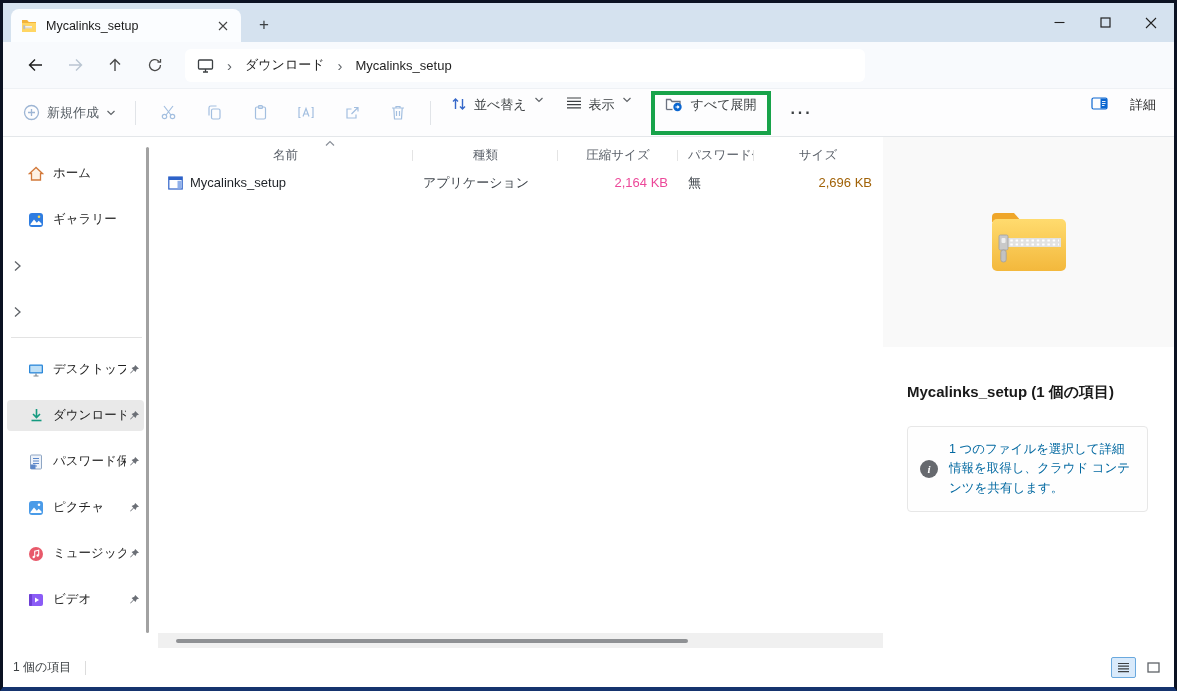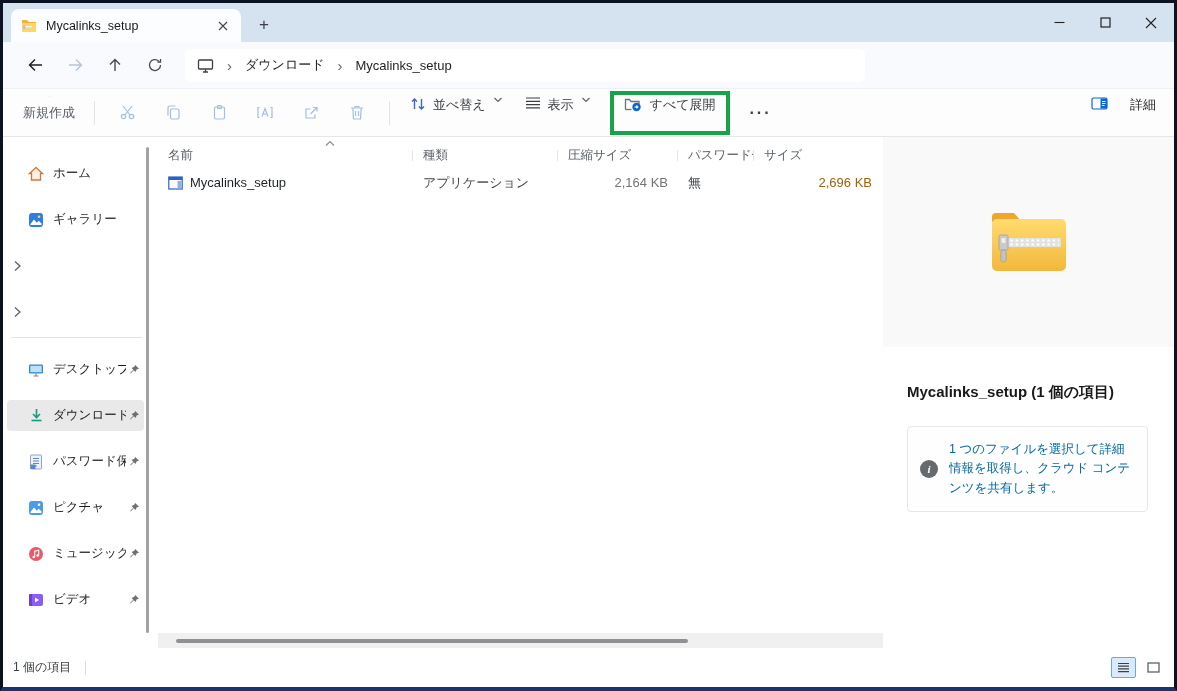--- a/index.html
+++ b/index.html
@@ -20,21 +20,21 @@
   .nav-btn{width:40px;height:34px;display:flex;align-items:center;justify-content:center;border-radius:4px;flex:none;}
   .address{width:680px;height:33px;background:#ffffff;border-radius:6px;display:flex;align-items:center;
     padding:0 12px;gap:9px;margin-left:10px;box-sizing:border-box;flex:none;}
   .crumb{font-size:13px;color:#1f1f1f;white-space:nowrap;}
   .crumb-sep{font-size:15px;color:#5f6368;padding:0 4px;}
   .search{height:33px;flex:1;margin-left:14px;background:#ffffff;border-radius:6px;display:flex;align-items:center;
     padding:0 10px 0 14px;box-sizing:border-box;}
   .search-ph{color:#777d85;font-size:13px;flex:1;white-space:nowrap;overflow:hidden;}
   
   .toolbar{height:47px;background:#fdfdfe;border-bottom:1px solid #e4e7ea;display:flex;align-items:center;padding:0 10px;flex:none;}
-  .tb-new{display:flex;gap:7px;align-items:center;font-size:13px;color:#555c63;padding:0 10px;height:34px;flex-direction:column;}
+  .tb-new{display:flex;gap:7px;align-items:center;font-size:13px;color:#555c63;padding:0 10px;height:34px;}
   .tb-sep{width:1px;height:24px;background:#e1e4e8;margin:0 9px;flex:none;}
   .tb-ic{width:46px;height:34px;display:flex;align-items:center;justify-content:center;}
   .tb-text-btn{display:flex;align-items:flex-start;gap:7px;padding:0 11px;height:34px;font-size:13px;color:#3c4043;white-space:nowrap;}
   .extract-box{border:4px solid #18a34a;display:flex;align-items:center;margin:0 8px;padding:1px 2px;}
   .more{padding:0 12px;font-size:16px;letter-spacing:2px;color:#3c4043;font-weight:700;}
   .tb-details{margin-left:auto;display:flex;align-items:flex-start;gap:22px;font-size:13px;color:#1f1f1f;padding:0 8px;height:34px;}
   
   .bodyrow{flex:1;display:flex;min-height:0;background:#fff;}
   
   .sidebar{width:155px;flex:none;position:relative;padding-top:6px;box-sizing:border-box;overflow:hidden;}
@@ -43,21 +43,21 @@
   .sb-chev{width:20px;display:flex;align-items:center;justify-content:center;flex:none;}
   .sb-ico{width:18px;display:flex;align-items:center;justify-content:center;flex:none;margin-right:8px;}
   .sb-label{flex:1;white-space:nowrap;overflow:hidden;}
   .sb-pin{width:16px;display:flex;align-items:center;justify-content:center;margin-right:2px;flex:none;}
   .sb-div{height:1px;background:#e3e3e3;margin:10px 16px 16px 8px;}
   .sb-gap{height:70px;}
   .sb-scroll{position:absolute;right:9px;top:10px;width:3px;height:486px;background:#a2a2a2;border-radius:2px;}
   
   .list{flex:1;position:relative;padding-top:4px;min-width:0;}
   .lheader{display:flex;height:25px;align-items:center;font-size:12.5px;color:#5a6069;position:relative;margin-top:2px;}
-  .hc{box-sizing:border-box;padding:0 10px;position:relative;white-space:nowrap;overflow:hidden;}
+  .hc{box-sizing:border-box;padding:0 10px;position:relative;white-space:nowrap;overflow:hidden;text-align:center;}
   .hc .vline{position:absolute;right:0;top:3px;bottom:3px;width:1px;background:#e4e4e4;}
   .c0{width:255px;} .c1{width:145px;} .c2{width:120px;} .c3{width:76px;} .c4{width:128px;}
   .sort-caret{position:absolute;top:-7px;left:166px;}
   .lrow{display:flex;height:29px;align-items:center;font-size:13px;color:#2a2f35;}
   .cell{box-sizing:border-box;padding:0 10px;white-space:nowrap;overflow:hidden;display:flex;align-items:center;gap:7px;}
   .cell.num{justify-content:flex-end;}
   .h-scroll{position:absolute;left:0;right:0;bottom:0;height:15px;background:#f0f0f0;}
   .h-thumb{position:absolute;left:18px;top:6px;width:512px;height:4px;background:#8f9194;border-radius:2px;}
   
   .details{width:291px;flex:none;display:flex;flex-direction:column;background:#fff;}
@@ -441,21 +441,21 @@
           <span style="display:flex">
             <svg width="15" height="14" viewBox="0 0 15 14">
                 <rect x="0.8" y="1" width="13.4" height="12" fill="#fff" stroke="#2d62c9" stroke-width="1.2"></rect>
                 <rect x="0.8" y="1" width="13.4" height="3" fill="#2d62c9"></rect>
                 <rect x="9.5" y="4.8" width="4" height="7.5" fill="#8fb0ea"></rect>
               </svg>
           </span>
           <span>Mycalinks_setup</span>
         </div>
         <div class="cell c1" style="color:#3e444b;">アプリケーション</div>
-        <div class="cell c2 num" style="color:#737373;text-align:right;">2,164 KB</div>
+        <div class="cell c2 num" style="color:#ec4899;text-align:right;">2,164 KB</div>
         <div class="cell c3" style="color:#3e444b;">無</div>
         <div class="cell c4 num" style="color:#a16207;">2,696 KB</div>
       </div>
       <div class="h-scroll">
         <div class="h-thumb"></div>
       </div>
     </div>
 
     <div class="details">
       <div class="preview">

